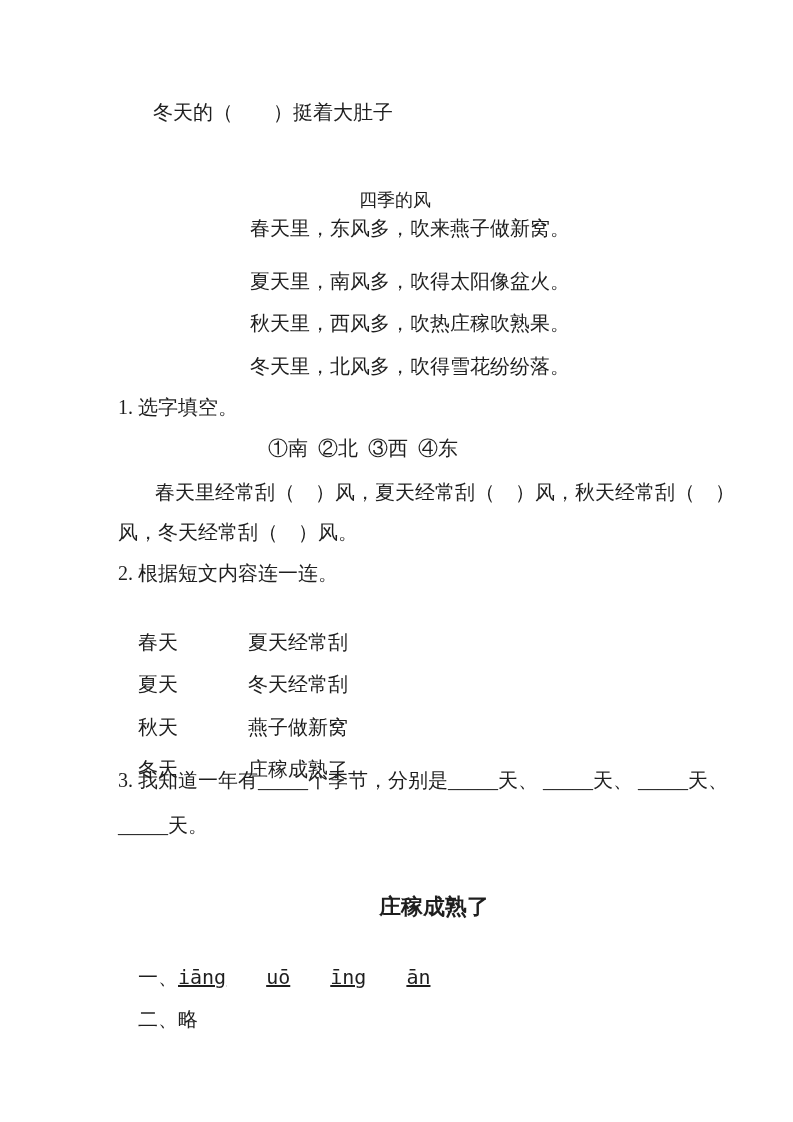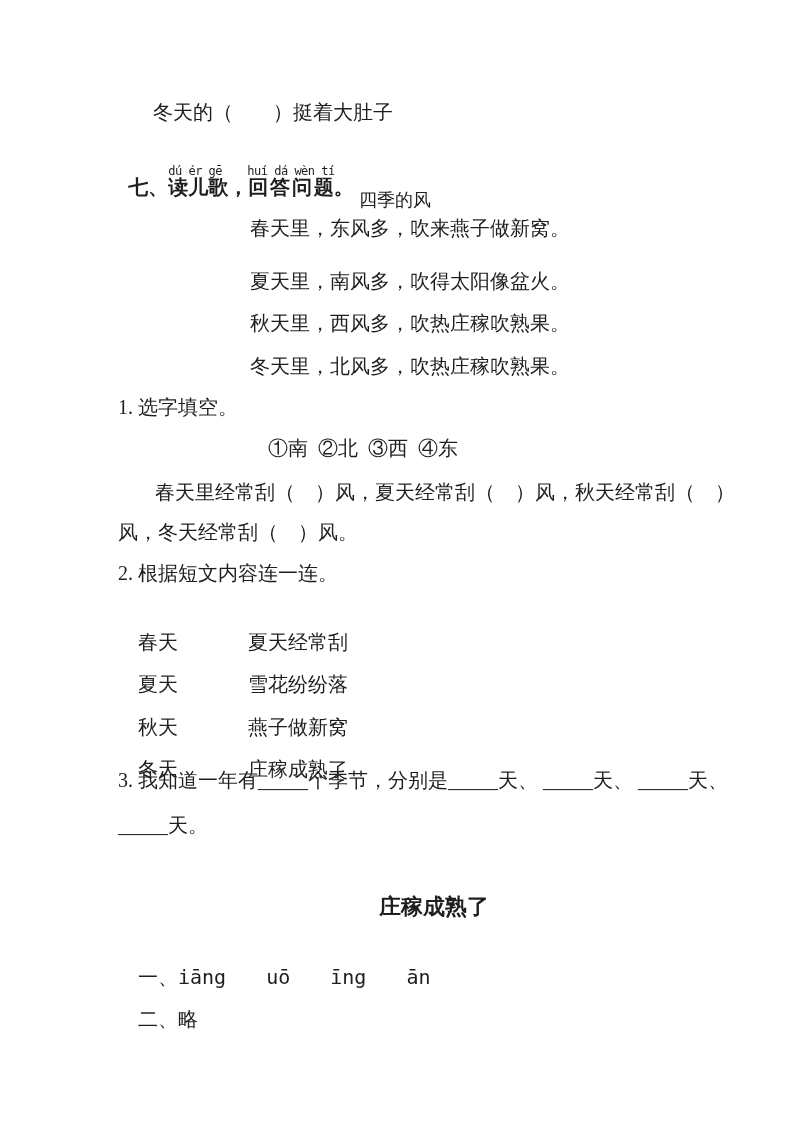--- a/index.html
+++ b/index.html
@@ -36,54 +36,52 @@
   .ref-title {
     font-family: "Liberation Sans", "DejaVu Sans", sans-serif;
     font-weight: 700;
     font-size: 22px;
   }
   .season { display: inline-block; width: 110px; }
   .ans-item {
     display: inline-block;
     margin-right: 40px;
     font-family: "DejaVu Sans Mono", monospace;
+    text-decoration: underline;
   }
 </style>
 </head>
 <body>
 
 <div class="page">
 
   <div class="line" style="top:99px; left:153px;">冬天的（　　）挺着大肚子</div>
 
-  <div class="line heading" style="top:141px; left:106px;">
-    <span>七、</span><ruby><span>读儿歌</span><rt>dú ér gē</rt></ruby><span>，</span><ruby><span>回答问题</span><rt>huí dá wèn tí</rt></ruby><span>。</span>
-  </div>
 
   <div class="line poem-title" style="top:187px; left:359px;">四季的风</div>
 
   <div class="line" style="top:215px; left:250px;">春天里，东风多，吹来燕子做新窝。</div>
   <div class="line" style="top:268px; left:250px;">夏天里，南风多，吹得太阳像盆火。</div>
   <div class="line" style="top:310px; left:250px;">秋天里，西风多，吹热庄稼吹熟果。</div>
-  <div class="line" style="top:353px; left:250px;">冬天里，北风多，吹热庄稼吹熟果。</div>
+  <div class="line" style="top:353px; left:250px;">冬天里，北风多，吹得雪花纷纷落。</div>
 
   <div class="line" style="top:394px; left:118px;">1. 选字填空。</div>
 
   <div class="line" style="top:435px; left:268px;">①南  ②北  ③西  ④东</div>
 
   <div class="line" style="top:479px; left:155px;">春天里经常刮（　）风，夏天经常刮（　）风，秋天经常刮（　）</div>
   <div class="line" style="top:519px; left:118px;">风，冬天经常刮（　）风。</div>
 
   <div class="line" style="top:560px; left:118px;">2. 根据短文内容连一连。</div>
 
   <div class="line" style="top:602px; left:118px;">
     <span class="season">春天</span><span>夏天经常刮</span>
   </div>
   <div class="line" style="top:644px; left:118px;">
-    <span class="season">夏天</span><span>雪花纷纷落</span>
+    <span class="season">夏天</span><span>冬天经常刮</span>
   </div>
   <div class="line" style="top:687px; left:118px;">
     <span class="season">秋天</span><span>燕子做新窝</span>
   </div>
   <div class="line" style="top:729px; left:118px;">
     <span class="season">冬天</span><span>庄稼成熟了</span>
   </div>
 
   <div class="line" style="top:767px; left:118px;">3. 我知道一年有_____个季节，分别是_____天、 _____天、 _____天、</div>
   <div class="line" style="top:812px; left:118px;">_____天。</div>

